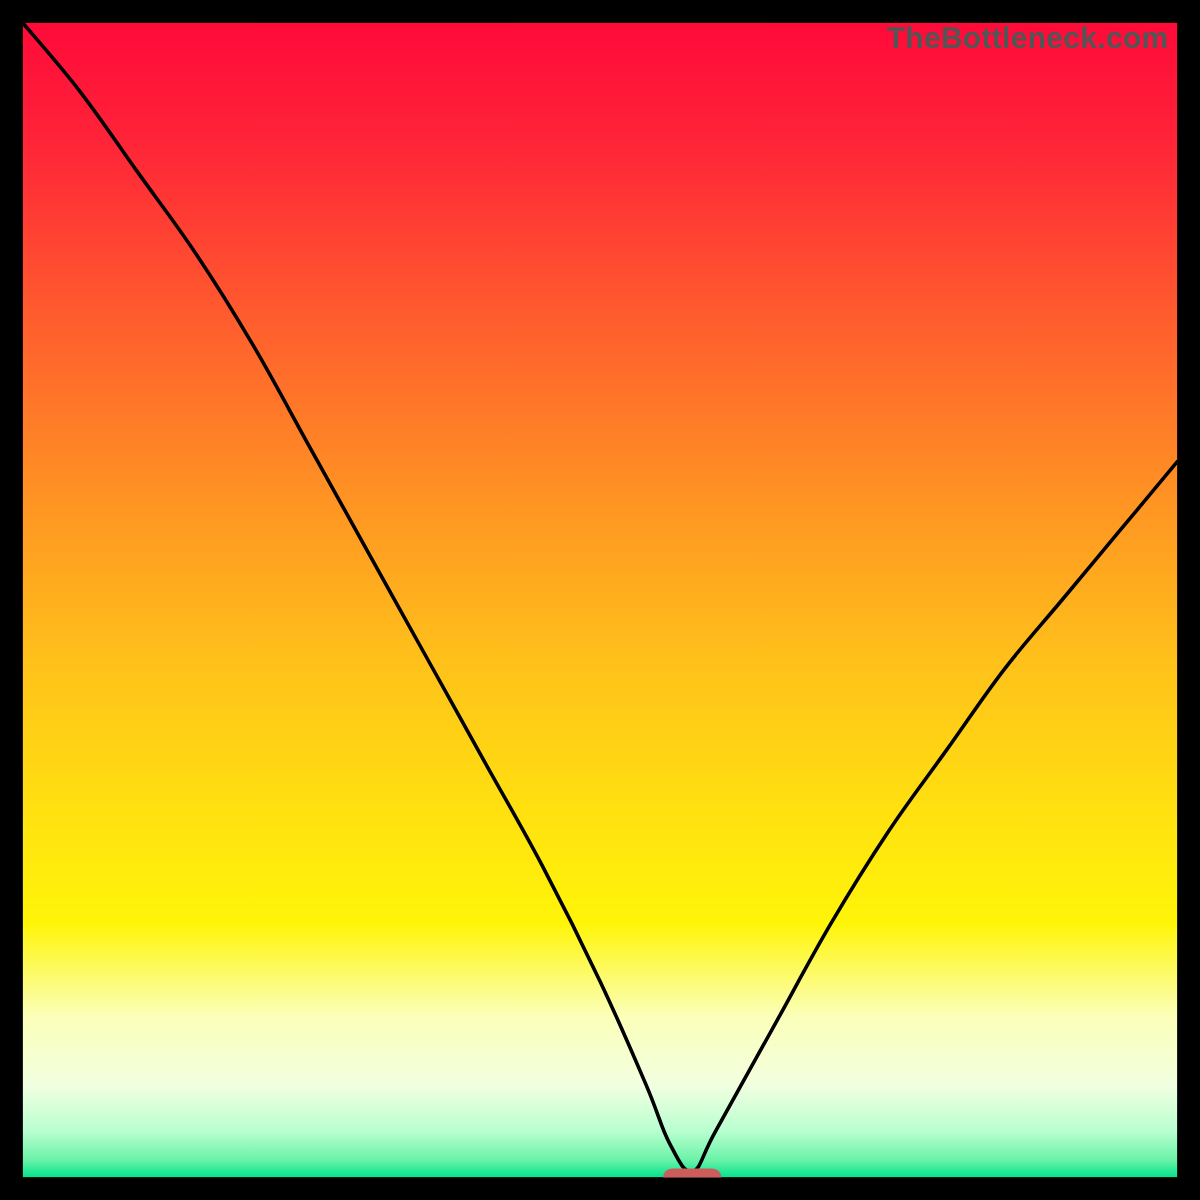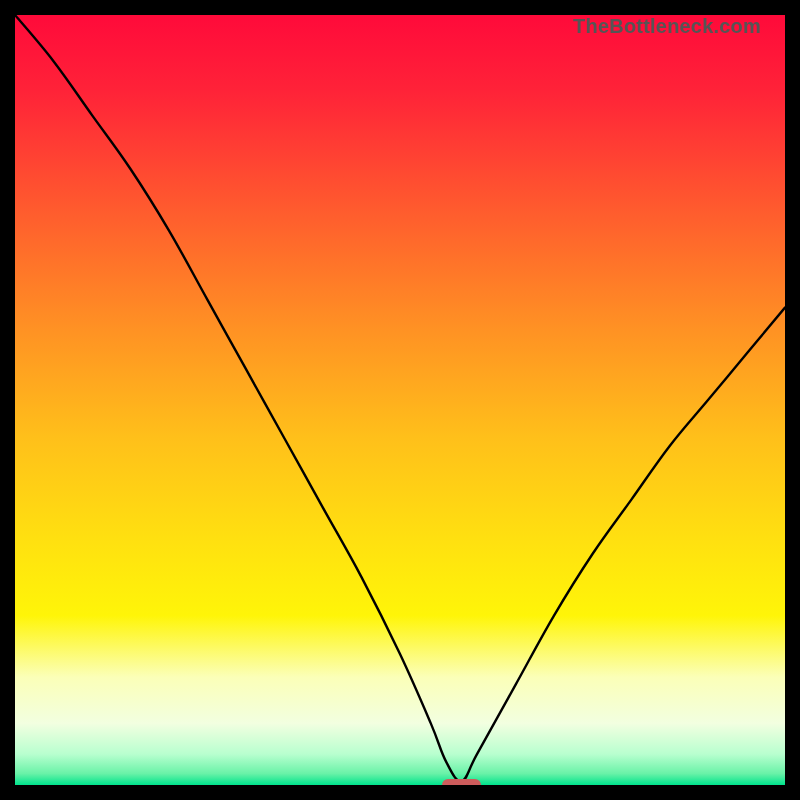--- a/index.html
+++ b/index.html
@@ -35,21 +35,21 @@
   svg.curve {
     position: absolute;
     left: 0;
     top: 0;
     width: 100%;
     height: 100%;
   }
   .watermark {
     position: absolute;
     top: 0;
-    right: 24px;
+    right: 6px;
     font-size: 20px;
     font-weight: 600;
     color: #555;
     letter-spacing: 0.2px;
     user-select: none;
   }
   .marker {
     position: absolute;
     height: 12px;
     border-radius: 6px;

